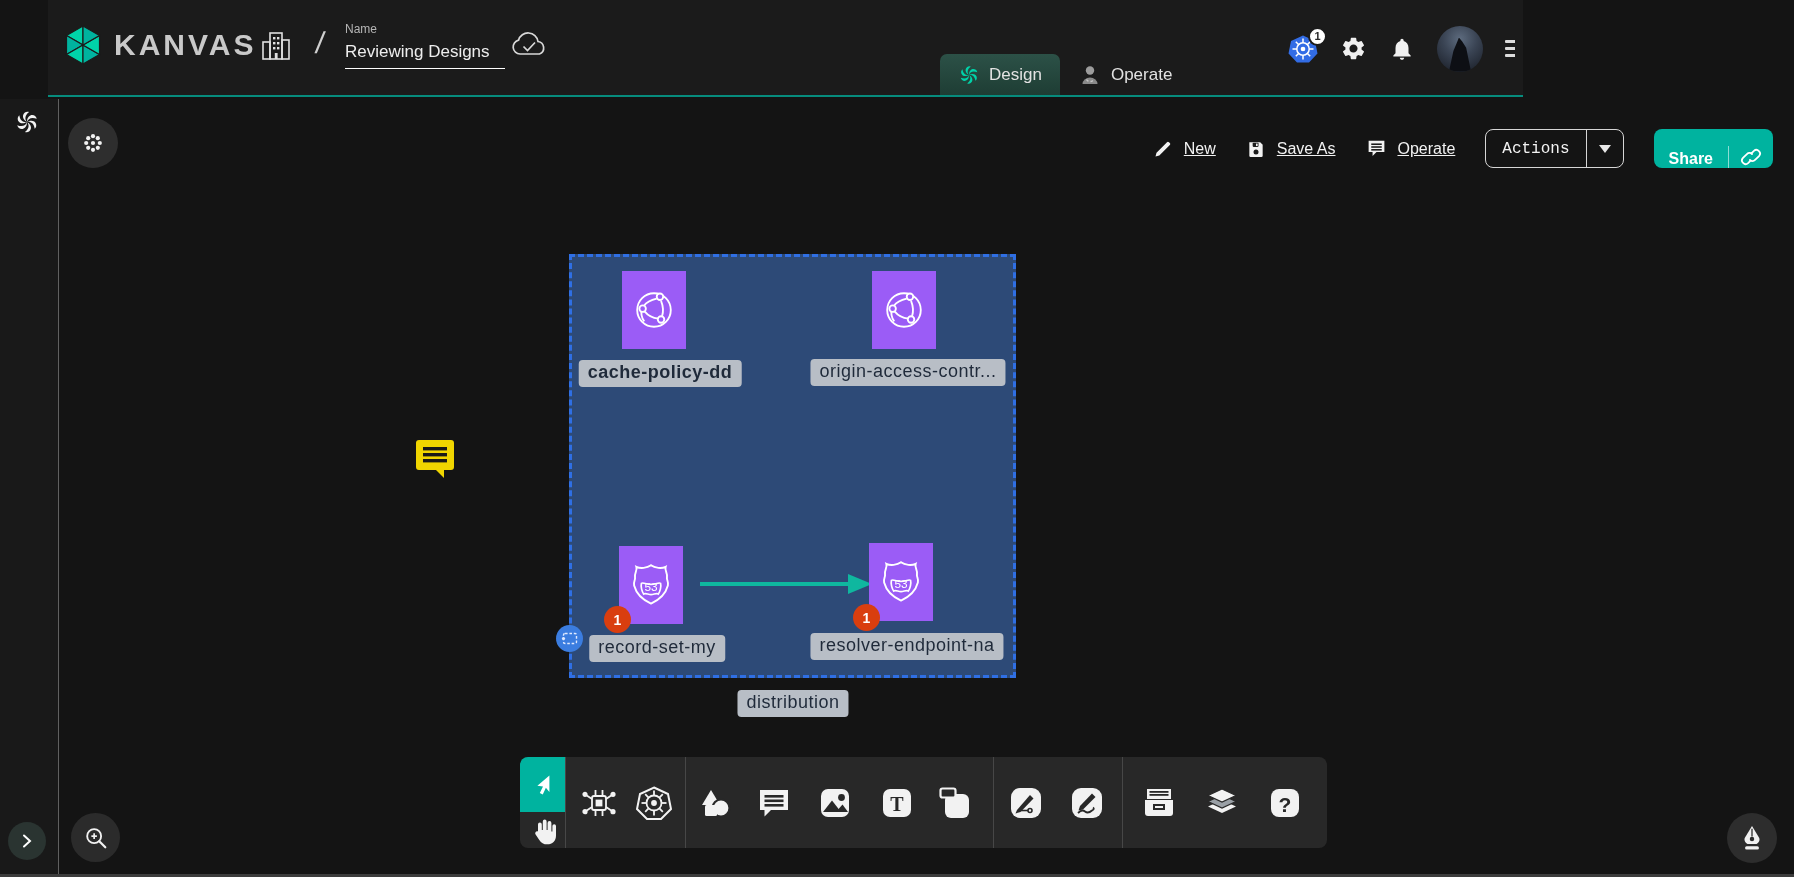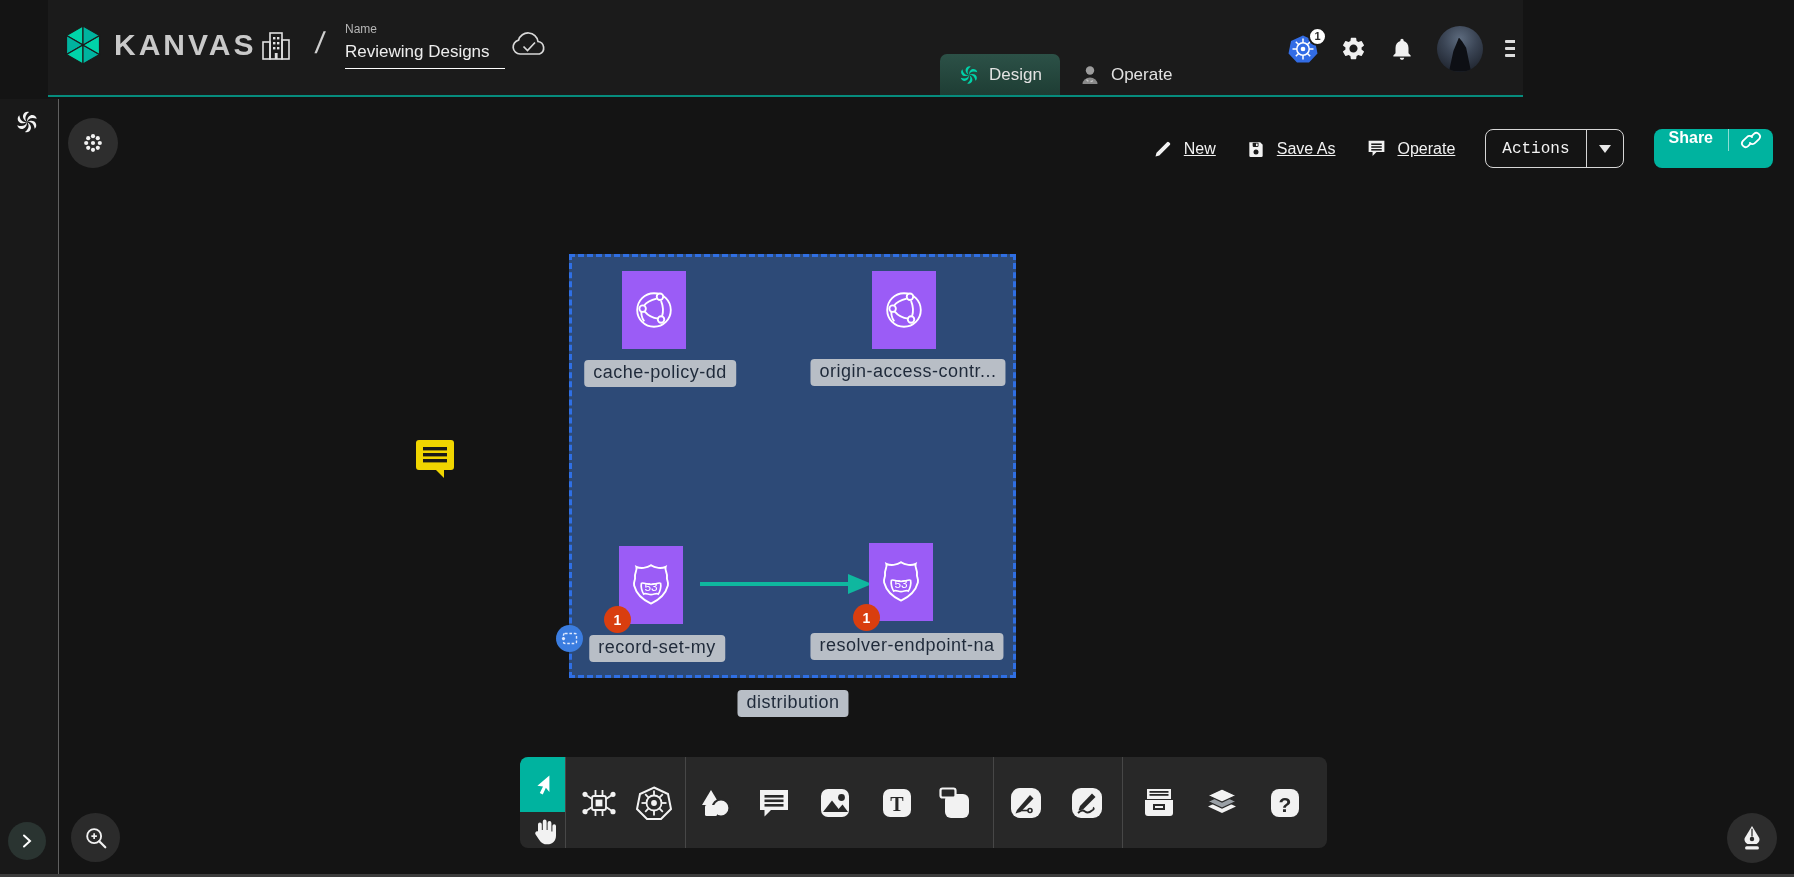--- a/index.html
+++ b/index.html
@@ -63,21 +63,21 @@
   .design-toolbar { position:absolute; top:129px; right:21px; display:flex; align-items:center; gap:30px; z-index:25; }
   .dt-item { display:flex; align-items:center; gap:11px; font-size:16px; color:#f2f2f2; cursor:pointer;text-decoration:underline; }
   .btn-actions {
     display:flex; align-items:stretch; height:39px; border:1.5px solid #d6d6d6; border-radius:8px;
     color:#f2f2f2; overflow:hidden; cursor:pointer;
   }
   .btn-actions .lbl { display:flex; align-items:center; padding:0 16px; font-size:16px;font-family:Liberation Mono, monospace; }
   .btn-actions .caret { display:flex; align-items:center; padding:0 12px; border-left:1.5px solid #d6d6d6; }
   .caret-shape { width:0; height:0; border-left:6px solid transparent; border-right:6px solid transparent; border-top:8px solid #e8e8e8; }
   .btn-share {
-    display:flex; align-items:flex-start; height:39px; border-radius:8px; overflow:hidden; cursor:pointer;
+    display:flex; align-items:flex-end; height:39px; border-radius:8px; overflow:hidden; cursor:pointer;
     background:#00b39f; color:#fff;
   }
   .btn-share .lbl { display:flex; align-items:center; padding:0 15px; font-size:16px; font-weight:bold; }
   .btn-share .linkpart { display:flex; align-items:center; padding:0 11px; border-left:1px solid rgba(255,255,255,.55); }
   
   .flower-btn {
     position:absolute; left:68px; top:118px; width:50px; height:50px; border-radius:50%;
     background:#2e2e2e; display:flex; align-items:center; justify-content:center; cursor:pointer; z-index:15;
   }
   .group-box {
@@ -362,21 +362,21 @@
 <div class="count-badge" style="left:604px; top:606px;">1</div>
 <div class="count-badge" style="left:853px; top:604px;">1</div>
 
 <div class="group-btn">
   <svg width="17" height="13" viewBox="0 0 17 13">
     <rect x="2.5" y="1.5" width="13" height="10" rx="1.5" fill="none" stroke="#dfe9ff" stroke-width="1.4" stroke-dasharray="2.6 1.8"></rect>
     <circle cx="2.5" cy="6.5" r="1.6" fill="#dfe9ff"></circle>
   </svg>
 </div>
 
-<div class="node-label" style="left:660px; top:360px;">cache-policy-dd</div>
+<div class="node-label" style="left:660px; top:360px;font-weight:bold;">cache-policy-dd</div>
 <div class="node-label" style="left:908px; top:359px;">origin-access-contr...</div>
 <div class="node-label" style="left:657px; top:635px;">record-set-my</div>
 <div class="node-label" style="left:907px; top:633px;">resolver-endpoint-na</div>
 <div class="node-label" style="left:793px; top:690px;">distribution</div>
 
 <div class="dock">
   <div class="dock-select">
     <svg width="24" height="24" viewBox="0 0 30 30">
       <g transform="translate(30,0) scale(-1,1)">
         <path d="M7 3 l15 13 -7 0.9 4 8.2 -3.7 1.7 -3.9 -8.3 -4.4 5.2 z" fill="#fff"></path>

